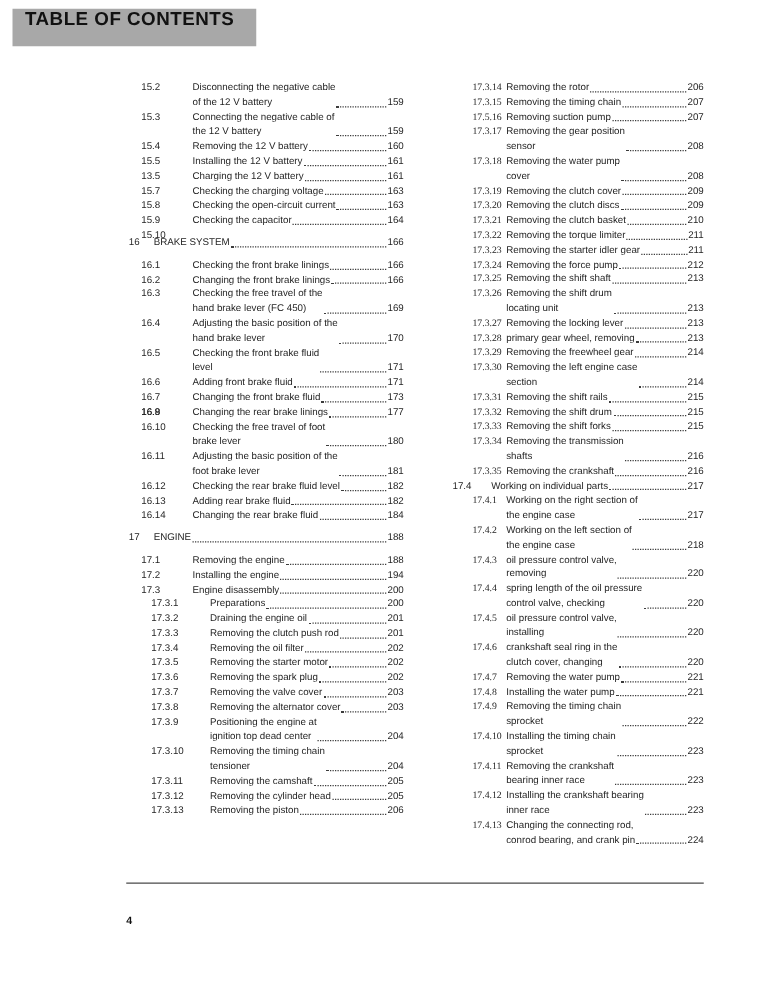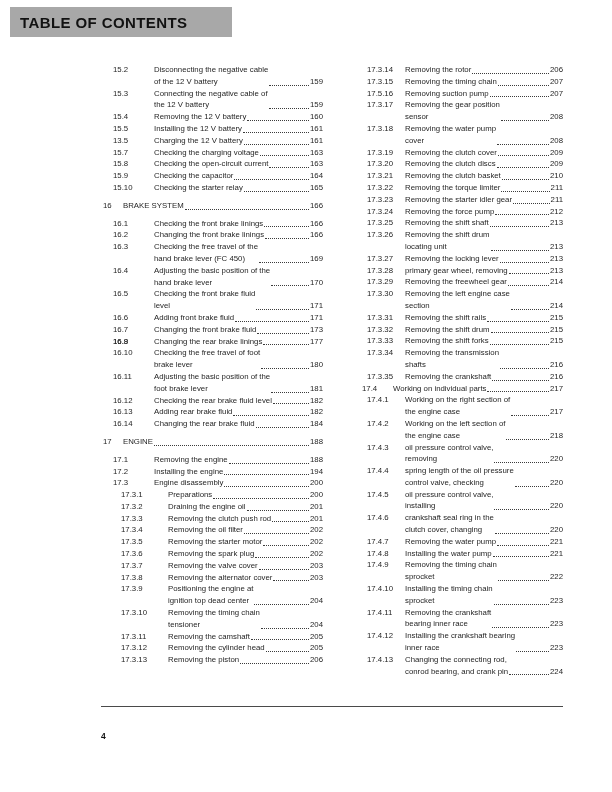--- a/index.html
+++ b/index.html
@@ -8,23 +8,23 @@
     width: 612px; height: 792px;
     margin: 0 auto;
     background: #ffffff;
     font-family: "Liberation Sans", sans-serif;
     color: #1f1f1f;
     overflow: hidden;
   }
   
   .header-bar {
     position: absolute; left: 10px; top: 7px;
-    width: 222px; height: 30px;
+    width: 195px; height: 30px;
     background: #a8a8a8;
-    display: flex; align-items: center;
+    display: flex; align-items: flex-start;
   }
   .header-bar .title {
     font-size: 15px; font-weight: bold; color: #111;
     padding-left: 10px; letter-spacing: 0.4px; white-space: nowrap;
   }
   
   .col { position: absolute; top: 64px; font-size: 7.8px; line-height: 11.8px; }
   .col-left  { left: 103px; width: 220px; }
   .col-right { left: 362px; width: 201px; }
 
@@ -44,21 +44,21 @@
   .col-left .lvl1 { padding-left: 20px; margin: 6px 0; }
   .col-left .lvl1 .num { left: 0; }
   .col-left .lvl2 { padding-left: 51px; }
   .col-left .lvl2 .num { left: 10px; }
   .col-left .lvl3 { padding-left: 65px; }
   .col-left .lvl3 .num { left: 18px; }
   
   .col-right .lvl2 { padding-left: 31px; }
   .col-right .lvl2 .num { left: 0; }
   .col-right .lvl3 { padding-left: 43px; }
-  .col-right .lvl3 .num { left: 5px; }
+  .col-right .lvl3 .num { left: 16px; font-family: Liberation Serif, serif; }
 
   .lvl1 .title { text-transform: none; }
 
   
   .footer-rule {
     position: absolute; left: 101px; top: 706px;
     width: 462px; height: 1px; background: #4a4a4a;
   }
   .footer-pagenum {
     position: absolute; left: 101px; top: 731px;
@@ -136,25 +136,20 @@
       <div class="entry lvl2">
         <span class="num">15.9</span>
         <span class="body">
           <span class="title">Checking the capacitor</span>
           <span class="dots"></span>
           <span class="page-ref">164</span>
         </span>
       </div>
       <div class="entry lvl2">
         <span class="num">15.10</span>
-        <span class="body">
-          <span class="title">Checking the starter relay</span>
-          <span class="dots"></span>
-          <span class="page-ref">165</span>
-        </span>
       </div>
       <div class="entry lvl1">
         <span class="num">16</span>
         <span class="body">
           <span class="title">BRAKE SYSTEM</span>
           <span class="dots"></span>
           <span class="page-ref">166</span>
         </span>
       </div>
       <div class="entry lvl2">

